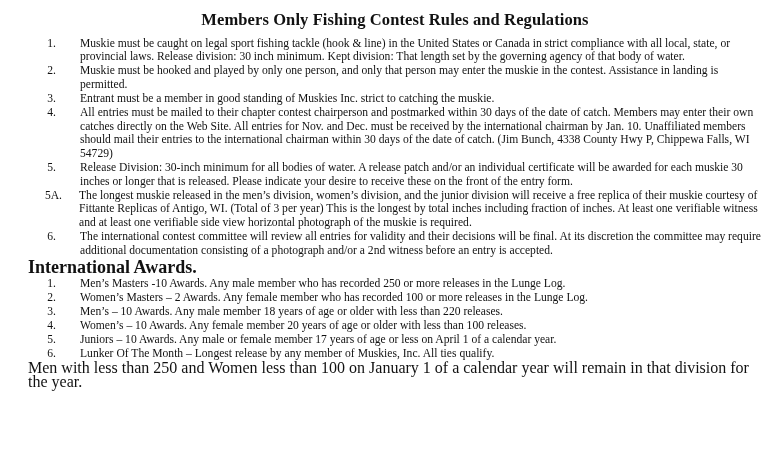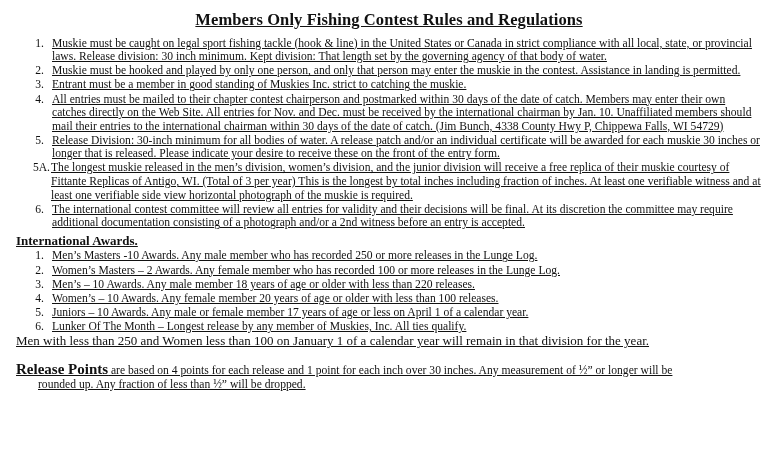--- a/index.html
+++ b/index.html
@@ -14,22 +14,21 @@
     overflow: hidden;
     font-family: "Liberation Serif", "DejaVu Serif", serif;
     color: #111111;
     -webkit-font-smoothing: antialiased;
   }
   .page {
     position: relative;
     width: 774px;
     height: 456px;
     box-sizing: border-box;
-    padding: 8px 12px 0 16px;
-    text-decoration: underline;
+    padding: 8px 12px 0 28px;
   }
 
   
   .doc-title {
     text-align: center;
     font-size: 16.5px;
     font-weight: bold;
     letter-spacing: 0.1px;
     line-height: 1.25;
     margin: 2px 0 6px 0;
@@ -66,33 +65,34 @@
     width: 32px;
     left: -4px;
     text-align: right;
     padding-left: 6px;
   }
   li.rule-item.sub {
     padding-left: 35px;
   }
   .body-text {
     display: block;
+    margin-left: 16px;
   }
 
   
   .section-heading {
-    font-size: 13px;
+    font-size: 18px;
     font-weight: bold;
     line-height: 17px;
     margin: 2px 0 0.5px 0;
   }
 
   
   .plain-line {
-    font-size: 13px;
+    font-size: 16px;
     line-height: 13.6px;
     margin: 0;
     padding-left: 0;
   }
 
   
   .release-points {
     margin-top: 14px;
     font-size: 11.6px;
     line-height: 14.5px;
@@ -169,18 +169,14 @@
       <span class="body-text">Juniors – 10 Awards. Any male or female member 17 years of age or less on April 1 of a calendar year.</span>
     </li>
     <li class="award-item">
       <span class="num">6.</span>
       <span class="body-text"> Lunker Of The Month – Longest release by any member of Muskies, Inc. All ties qualify.</span>
     </li>
   </ol>
 
   <p class="plain-line">Men with less than 250 and Women  less than 100 on January 1 of a calendar year will remain in that division for the year.</p>
 
-  <p class="release-points">
-    <span class="rp-label">Release Points</span><span> are based on 4 points for each release and 1 point for each inch over 30 inches.  Any measurement of ½” or longer will be</span>
-    <span class="rp-second">rounded up. Any fraction of less than ½” will be dropped.</span>
-  </p>
 
 </div>
 
 </body></html>

